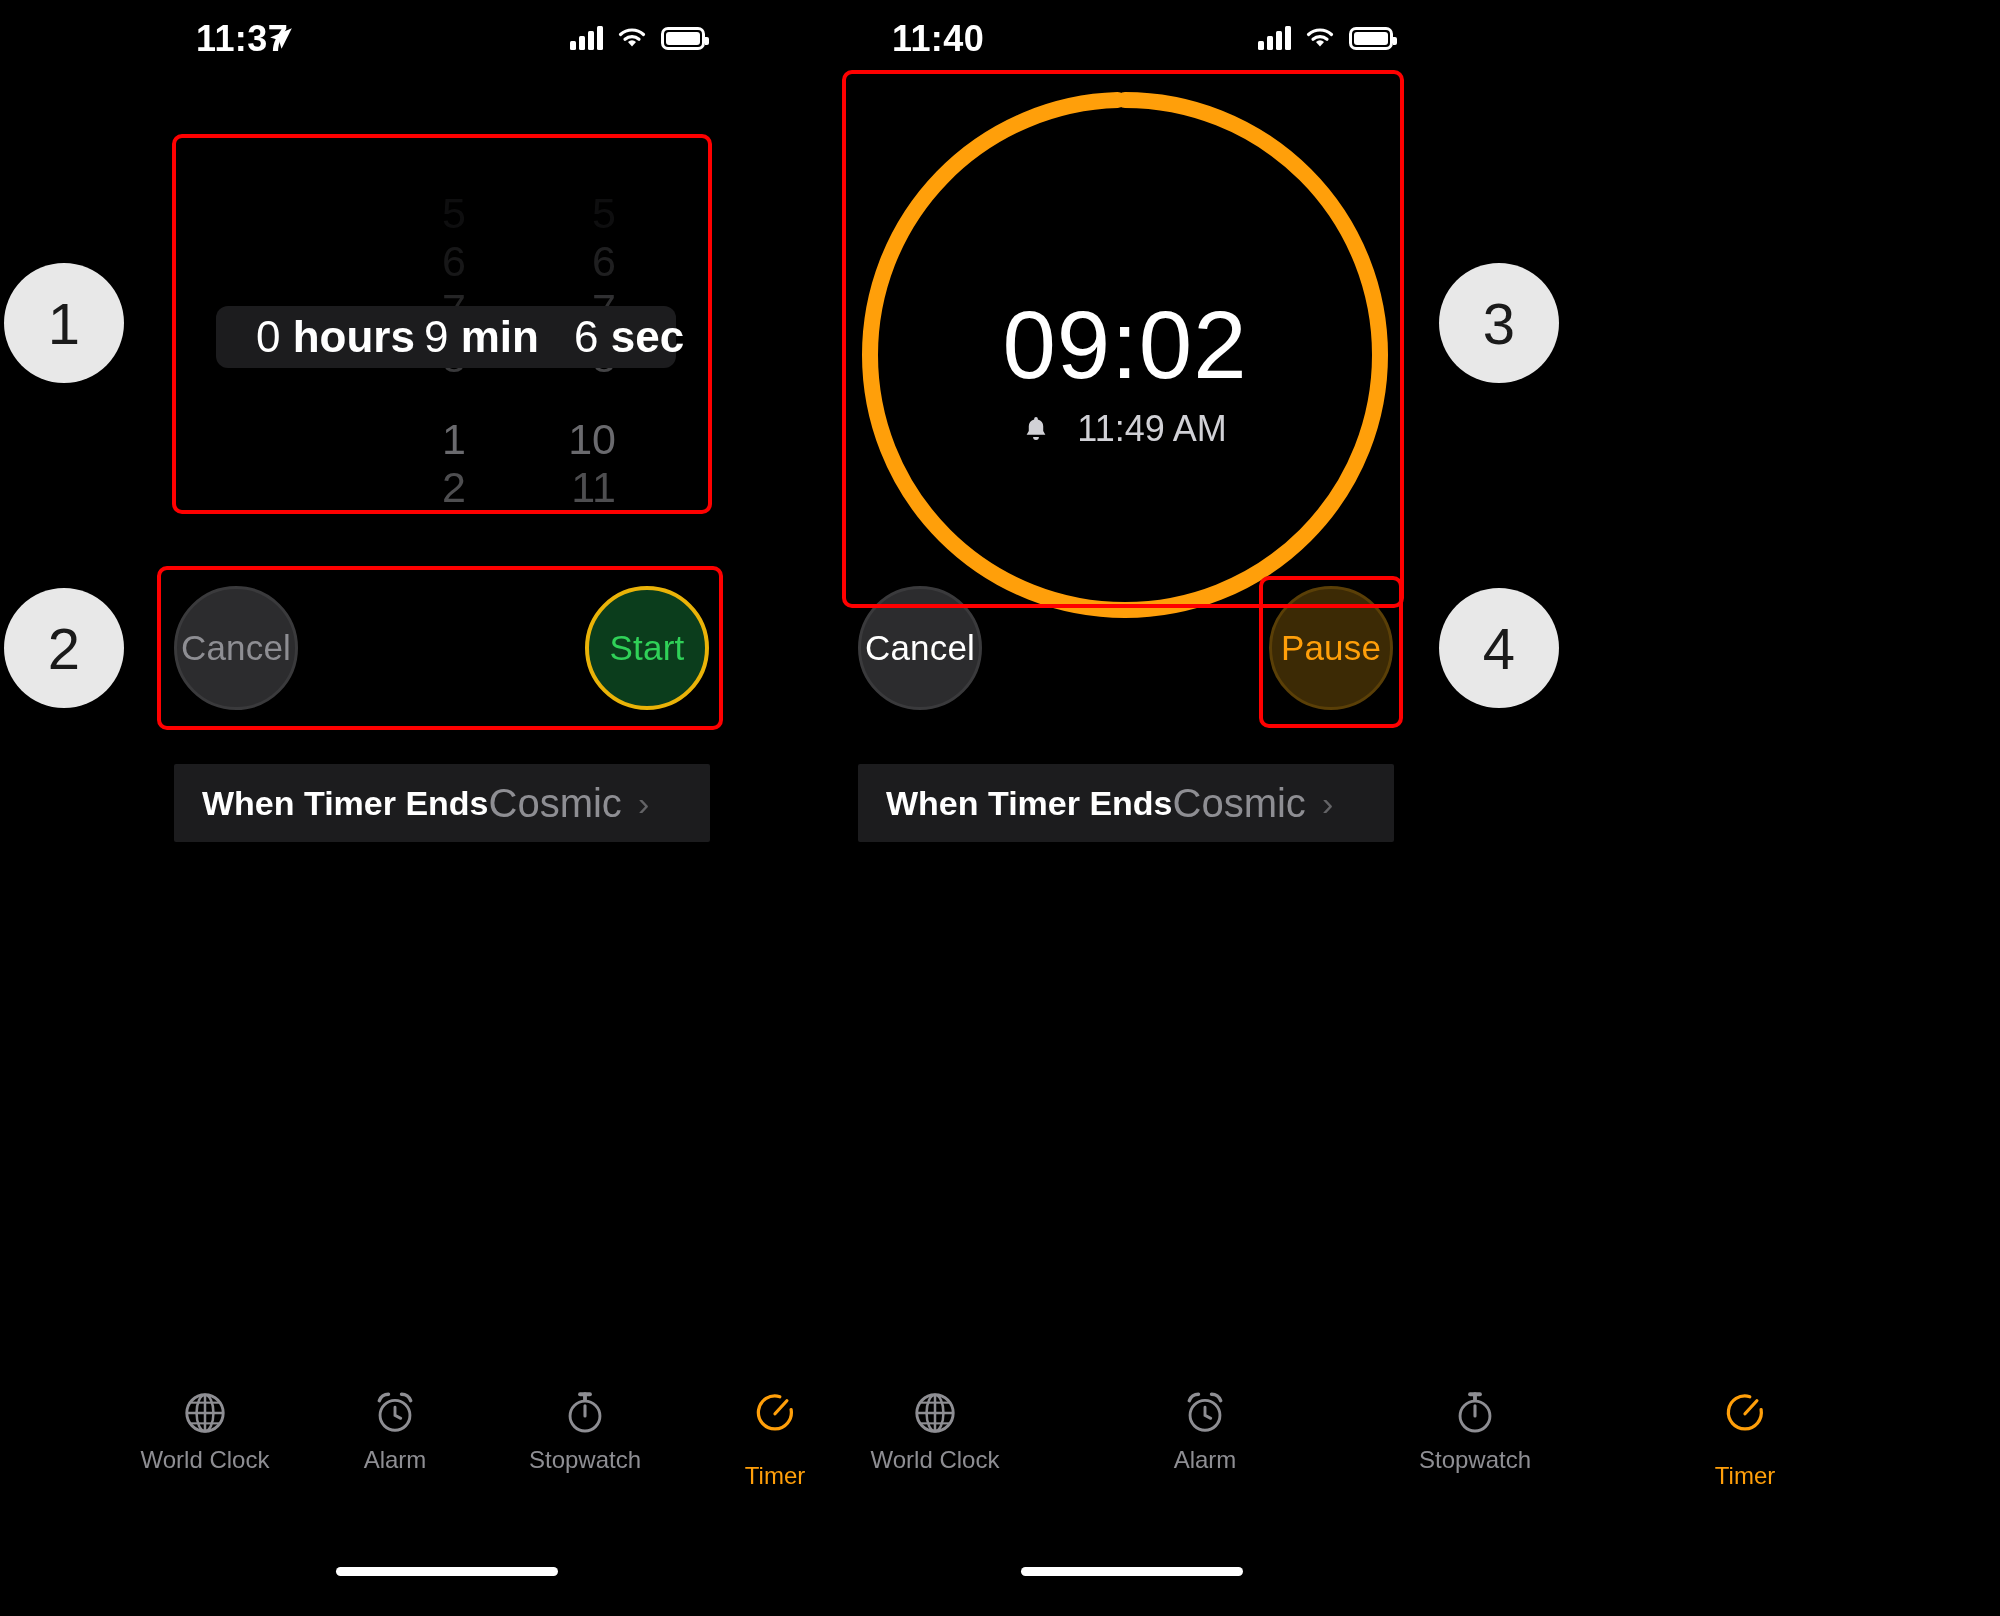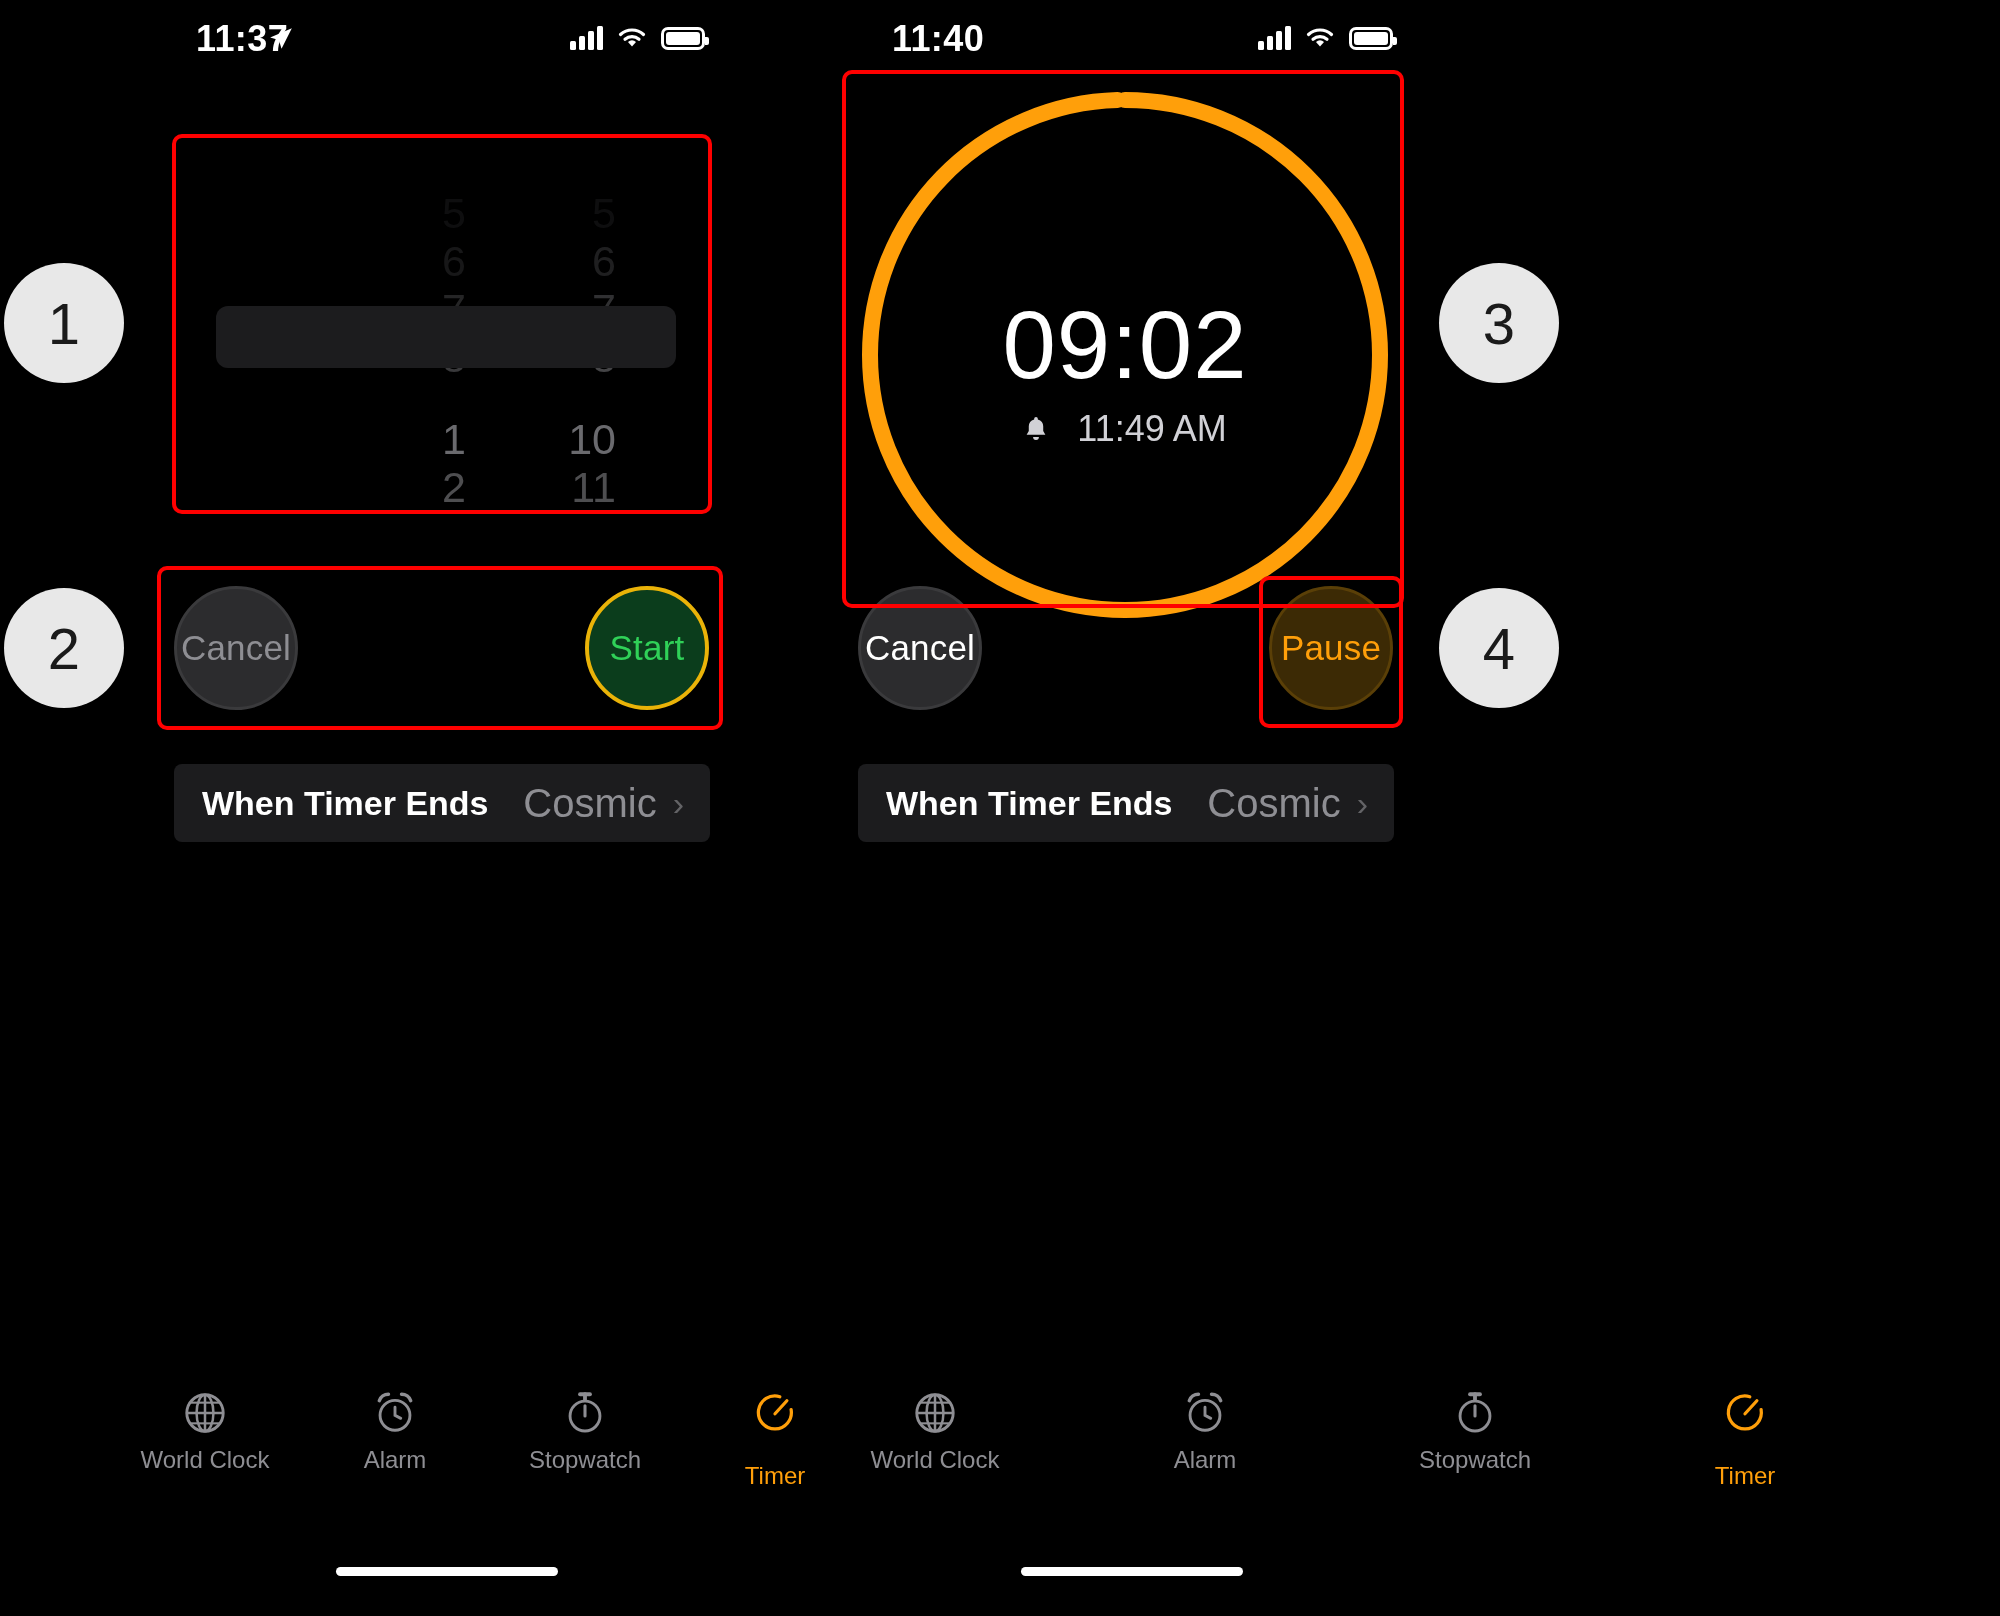--- a/index.html
+++ b/index.html
@@ -111,22 +111,22 @@
   }
   .ring-alarm {
     position: absolute; left: 855px; top: 408px; width: 540px;
     text-align: center; color: #d1d1d6; font-size: 36px; font-weight: 400;
     display: flex; align-items: center; justify-content: center; gap: 28px;
   }
   .bell-icon { display: inline-block; width: 26px; height: 28px; }
 
   
   .wte-row {
-    position: absolute; height: 78px; background: #1c1c1e; border-radius: 8px;
-    display: flex; align-items: center; justify-content: space-between;
+    position: absolute; height: 78px; background: #1c1c1e; border-radius: 2px;
+    display: flex; align-items: center; justify-content: flex-start;
     padding: 0 26px 0 28px;
   }
   #wte-left  { left: 174px;  top: 764px; width: 536px; }
   #wte-right { left: 858px;  top: 764px; width: 536px; }
   .wte-label { color: #fff; font-size: 34px; font-weight: 600; }
   .wte-right-group { display: flex; align-items: center; gap: 16px; }
   .wte-value { color: #8e8e93; font-size: 40px; }
   .chev { color: #636366; font-size: 34px; font-weight: 500; }
 
   
@@ -224,20 +224,25 @@
           <div class="wheel-item" style="top:104px; opacity:.22">3</div>
           <div class="wheel-item" style="top:152px; opacity:.34">4</div>
           <div class="wheel-item" style="top:200px; opacity:.48">5</div>
           <div class="wheel-item" style="top:282px; opacity:.75">7</div>
           <div class="wheel-item" style="top:330px; opacity:.55">8</div>
 
         </div>
       </div>
 
       <div class="selection-band"></div>
+      <div class="sel-row">
+        <span class="sel-cell" id="sel-hours"><span class="num">0</span> <span class="unit">hours</span></span>
+        <span class="sel-cell" id="sel-min"><span class="num">9</span> <span class="unit">min</span></span>
+        <span class="sel-cell" id="sel-sec"><span class="num">6</span> <span class="unit">sec</span></span>
+      </div>
     </div>
 
     <div class="circle-btn btn-cancel" id="btn-cancel-left">Cancel</div>
     <div class="circle-btn btn-start" id="btn-start">Start</div>
 
     <div class="wte-row" id="wte-left">
       <span class="wte-label">When Timer Ends</span>
       <span class="wte-right-group">
         <span class="wte-value">Cosmic</span>
         <span class="chev">›</span>

